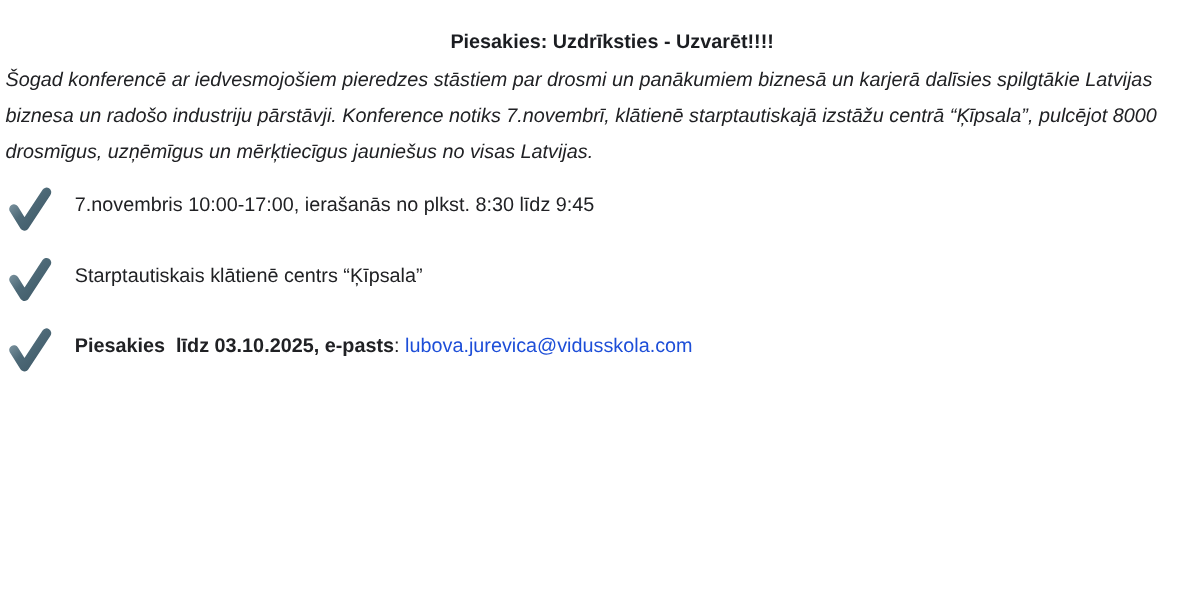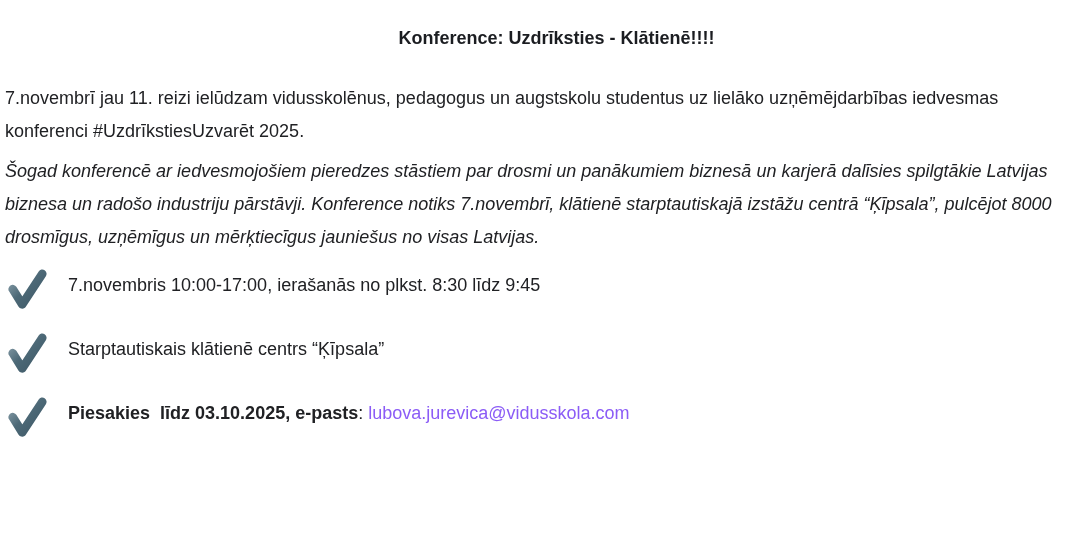--- a/index.html
+++ b/index.html
@@ -51,21 +51,21 @@
   .check-row .row-text {
     margin-left: 20px;
     margin-top: 1px;
     white-space: pre-wrap;
   }
   .bold-text {
     font-weight: 700;
     white-space: pre-wrap;
   }
   .email-link {
-    color: #8b5cf6;
+    color: #1d4ed8;
     text-decoration: none;
     cursor: pointer;
   }
   .defs-holder {
     position: absolute;
     width: 0;
     height: 0;
     overflow: hidden;
   }
 </style>
@@ -77,23 +77,22 @@
     <linearGradient id="checkGrad" x1="0" y1="0" x2="1" y2="1">
       <stop offset="0" stop-color="#8aa0ab"></stop>
       <stop offset="0.45" stop-color="#4d6977"></stop>
       <stop offset="1" stop-color="#3e5866"></stop>
     </linearGradient>
   </defs>
 </svg>
 
 <div class="page">
 
-  <div class="title">Konference: Uzdrīksties - Klātienē!!!!</div>
+  <div class="title">Piesakies: Uzdrīksties - Uzvarēt!!!!</div>
 
-  <p class="para para-1">7.novembrī jau 11. reizi ielūdzam vidusskolēnus, pedagogus un augstskolu studentus uz lielāko uzņēmējdarbības iedvesmas konferenci #UzdrīkstiesUzvarēt 2025.</p>
 
   <p class="para para-2">Šogad konferencē ar iedvesmojošiem pieredzes stāstiem par drosmi un panākumiem biznesā un karjerā dalīsies spilgtākie Latvijas biznesa un radošo industriju pārstāvji. Konference notiks 7.novembrī, klātienē starptautiskajā izstāžu centrā “Ķīpsala”, pulcējot 8000 drosmīgus, uzņēmīgus un mērķtiecīgus jauniešus no visas Latvijas.</p>
 
   <div class="checklist">
 
     <div class="check-row">
       <svg class="check-icon" viewBox="0 0 44 46">
         <path d="M7 21 L17 37 L38 5" fill="none" stroke="url(#checkGrad)" stroke-width="9" stroke-linecap="round" stroke-linejoin="round"></path>
       </svg>
       <span class="row-text">7.novembris 10:00-17:00, ierašanās no plkst. 8:30 līdz 9:45</span>

